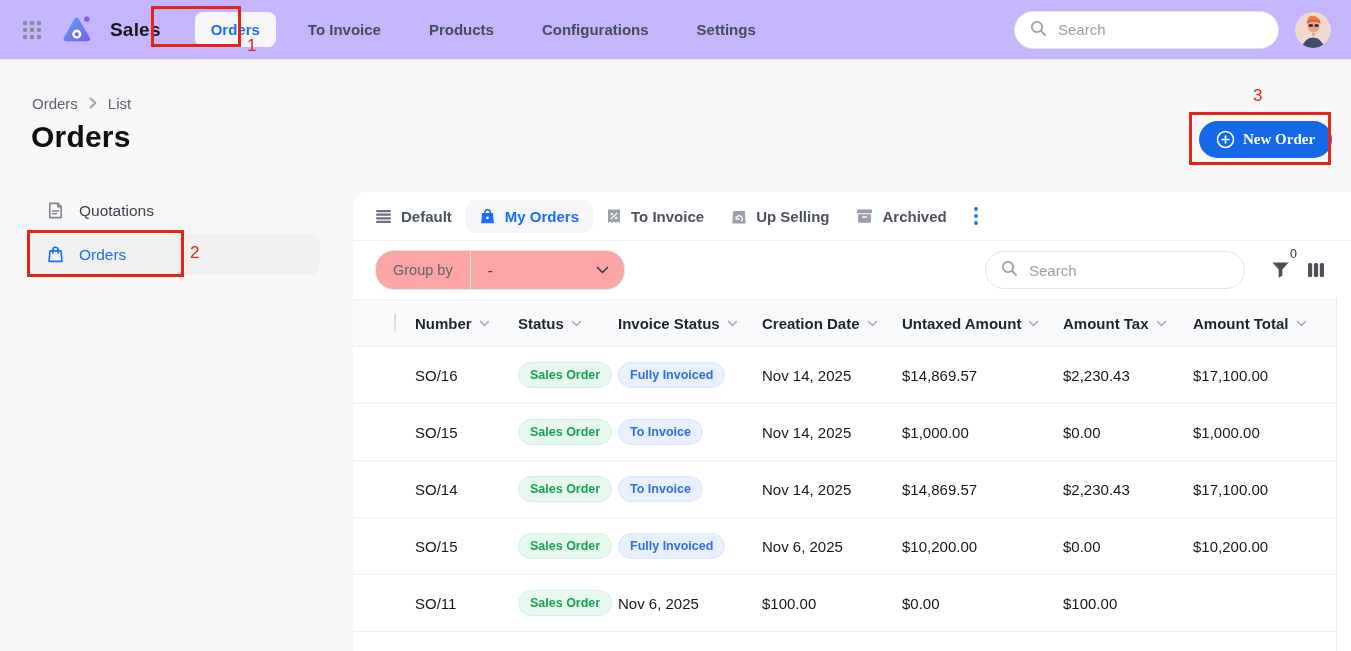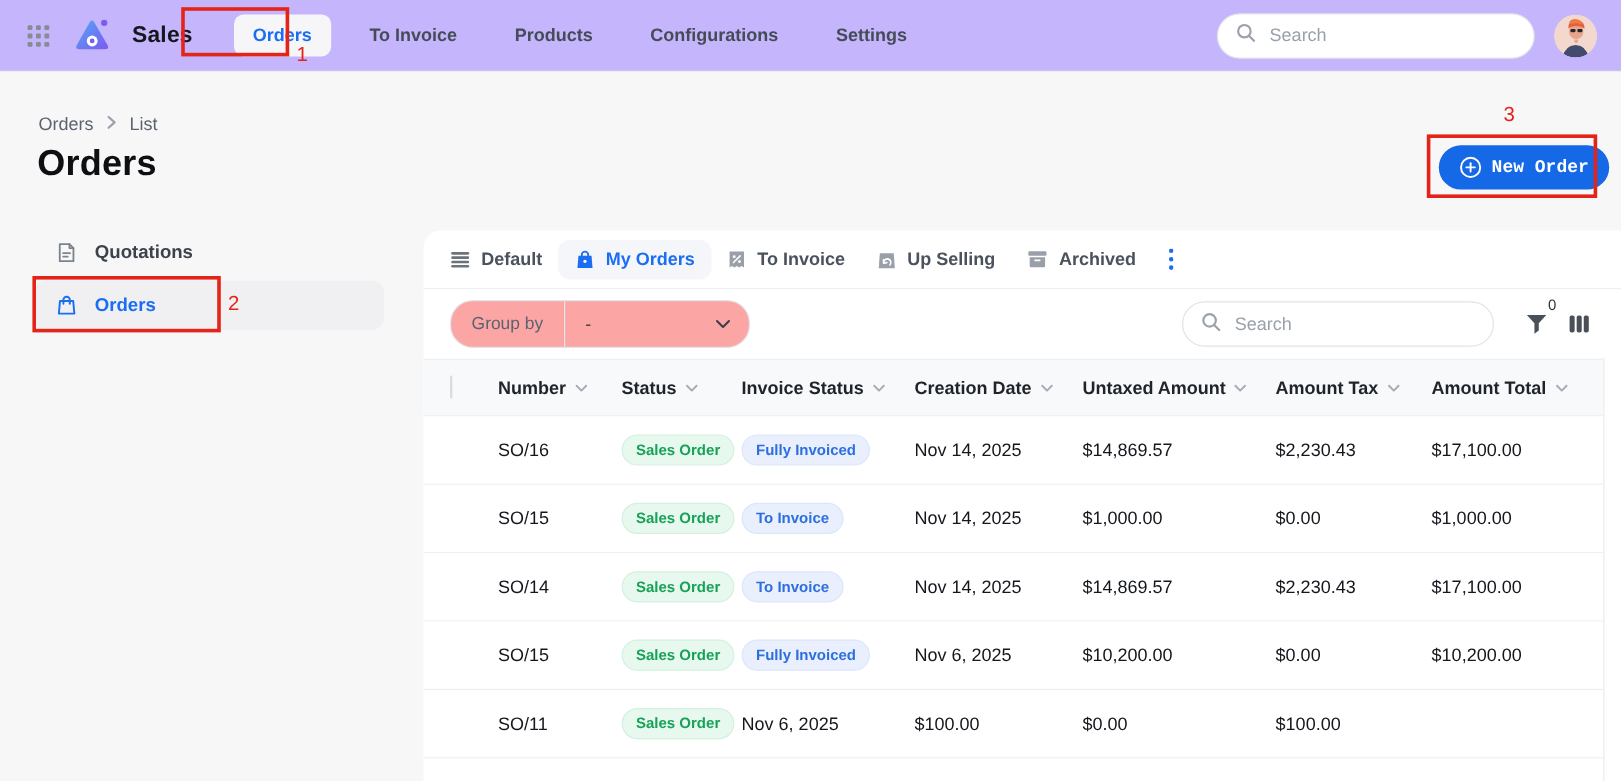--- a/index.html
+++ b/index.html
@@ -31,26 +31,26 @@
   .num2{left:190px;top:243px;}
   .box3{left:1189px;top:112px;width:142px;height:53px;}
   .num3{left:1253px;top:86px;}
 
   
   .breadcrumb{position:absolute;left:32px;top:95px;display:flex;align-items:center;gap:11px;font-size:15px;color:#5b6370;}
   .breadcrumb .crumb{cursor:pointer;}
   .page-title{position:absolute;left:31px;top:120px;font-size:30px;font-weight:800;color:#0d0f13;letter-spacing:.2px;}
   .new-order{position:absolute;left:1199px;top:121px;height:37px;padding:0 17px;border:none;border-radius:18.5px;
     background:#1569e6;color:#fff;font-size:15px;font-weight:700;display:flex;align-items:center;gap:8px;cursor:pointer;
-    font-family:Liberation Mono, monospace;}
+    font-family:Liberation Serif, serif;}
 
   
   .sidebar{position:absolute;left:28px;top:190px;width:292px;display:flex;flex-direction:column;gap:3px;}
   .side-item{height:41px;display:flex;align-items:center;gap:13px;padding:0 16px;border-radius:10px;
-    font-size:15.5px;font-weight:700;color:#3c434d;cursor:pointer;}
+    font-size:15.5px;font-weight:400;color:#3c434d;cursor:pointer;}
   .side-item.active{background:#f0f0f2;color:#1b6ef3;}
   .side-item .ic{width:22px;height:22px;display:flex;align-items:center;justify-content:center;}
 
   
   .card{position:absolute;left:353px;top:192px;right:0;bottom:0;background:#fff;border-top-left-radius:14px;}
   .tabrow{height:48px;display:flex;align-items:center;padding:0 22px;border-bottom:1px solid #eef0f3;gap:27px;}
   .ftab{display:flex;align-items:center;gap:9px;font-size:15px;font-weight:600;color:#4a525d;cursor:pointer;white-space:nowrap;}
   .ftab.active{background:#f5f6fa;border-radius:10px;padding:8px 14px;margin:0 -14px;color:#1b6ef3;}
   .kebab{color:#1b6ef3;cursor:pointer;display:flex;align-items:center;}
 
@@ -62,21 +62,21 @@
   .groupby .gb-caret{padding-right:15px;display:flex;align-items:center;}
   .tool-spacer{flex:1;}
   .search-pill.small{margin-left:0;width:260px;margin-right:22px;}
   .iconbtn{position:relative;display:flex;align-items:center;justify-content:center;width:26px;height:26px;cursor:pointer;}
   .filter-badge{position:absolute;top:-10px;right:-4px;font-size:12.5px;color:#2c3138;}
   .colsbtn{margin-left:10px;}
 
   
   .tgrid{display:grid;grid-template-columns:40px 103px 100px 144px 140px 161px 130px 140px;align-items:center;
     padding-left:22px;box-sizing:border-box;width:983px;}
-  .thead{height:48px;background:#f8f9fb;border-top:1px solid #eef0f3;border-bottom:1px solid #eef0f3;}
+  .thead{height:48px;background:#f8f9fb;border-top:1px solid #eef0f3;border-bottom:1px solid #eef0f3;text-align:center;}
   .th{display:flex;align-items:center;gap:7px;font-size:15px;font-weight:700;color:#1f242b;cursor:pointer;}
   .checkbox{width:20px;height:20px;border:1.5px solid #d9dce1;border-radius:6px;background:#fff;cursor:pointer;box-sizing:border-box;}
   .trow{height:57px;border-bottom:1px solid #edeff2;background:#fff;cursor:pointer;}
   .cell{font-size:15px;color:#14171c;}
   .badge{display:inline-flex;align-items:center;padding:5px 11px;border-radius:999px;font-size:12.5px;font-weight:600;white-space:nowrap;}
   .badge-green{background:#e7f8ee;color:#17a257;border:1px solid #d3f0df;}
   .badge-blue{background:#e9effc;color:#2e6fe0;border:1px solid #dbe6fa;}
   .v-divider{position:absolute;left:983px;top:106px;bottom:0;width:1px;background:#e9ebee;}
 </style>
 </head>

